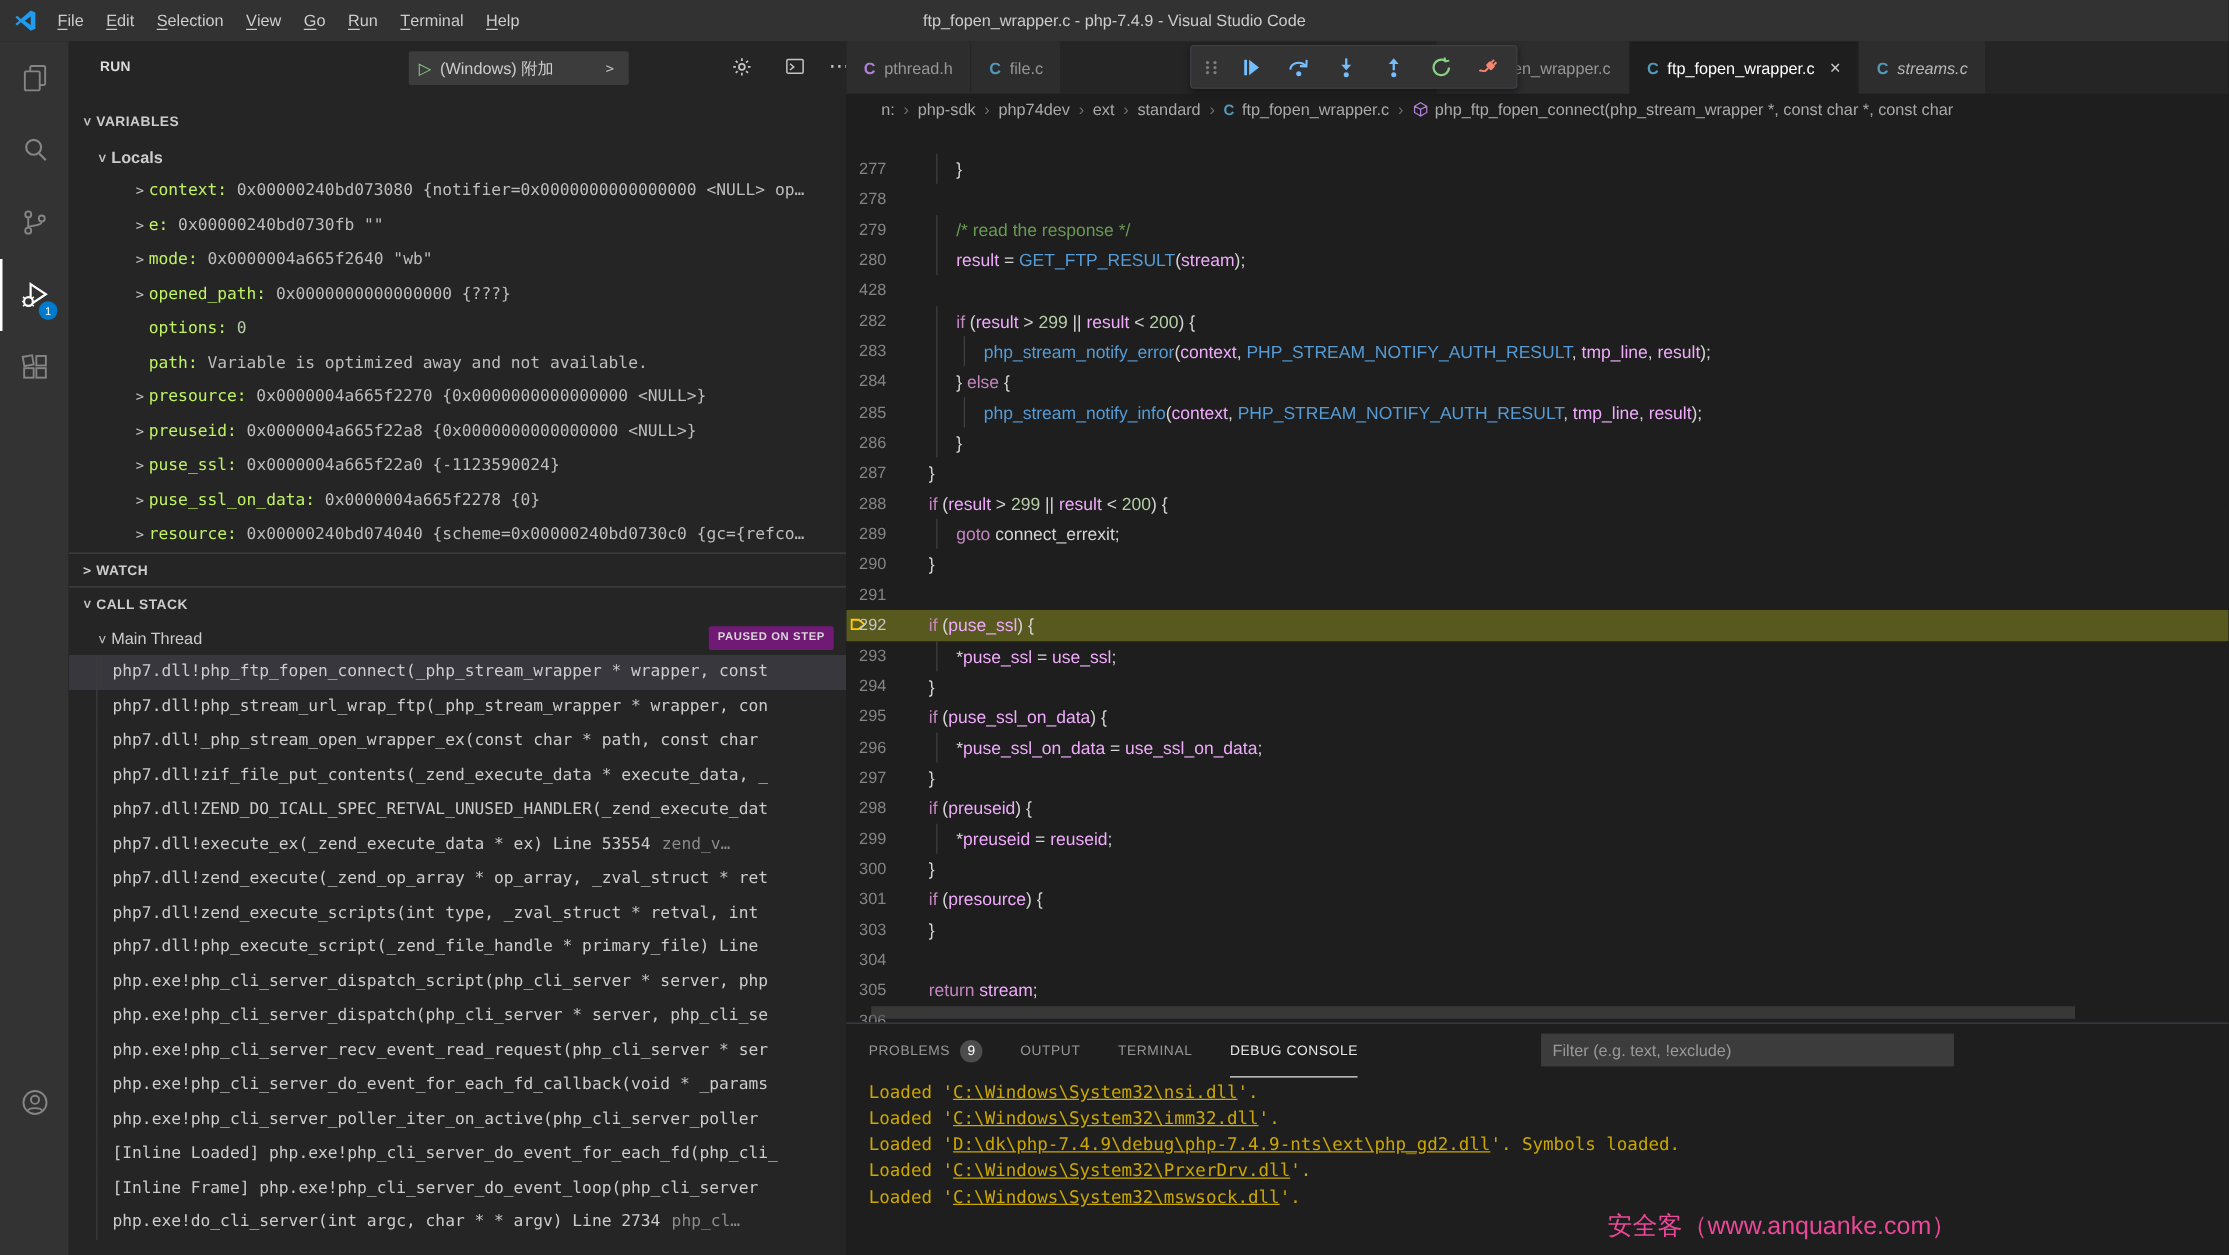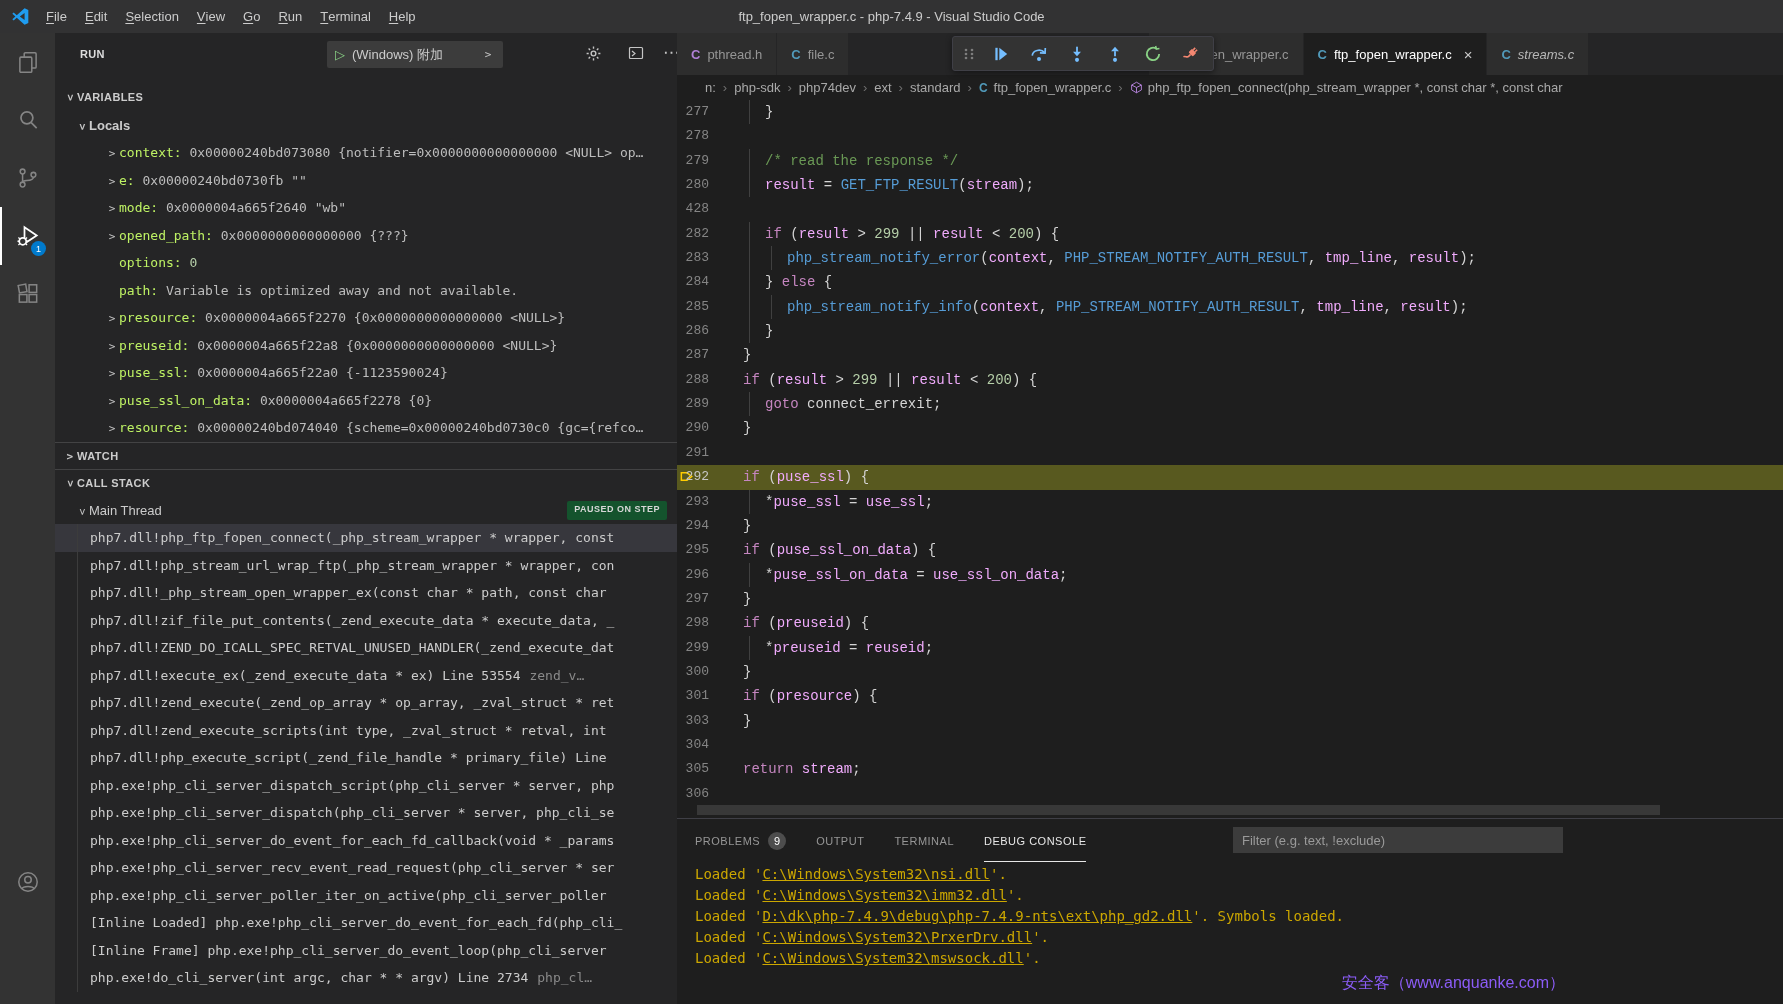--- a/index.html
+++ b/index.html
@@ -38,21 +38,21 @@
   .sidebar-rows { position:absolute; top:42px; left:0; right:0; bottom:0; padding-top:9px; overflow:hidden; }
   .row { height:27.5px; line-height:27.5px; white-space:nowrap; position:relative; font-size:13px; font-family:"DejaVu Sans Mono",monospace; color:#cccccc; }
   .sec-header { font-family:"Liberation Sans",sans-serif; font-size:11px; font-weight:bold; color:#cccccc; letter-spacing:.4px; padding-left:8px; }
   .sec-border { border-top:1px solid rgba(204,204,204,0.18); }
   .locals-row { padding-left:20px; font-family:"Liberation Sans",sans-serif; font-weight:bold; font-size:13px; }
   .var-row { padding-left:50px; }
   .vname { color:#bef264; }
   .vval { color:#bdbdbd; }
   .vval.num { color:#b5cea8; }
   .thread-row { padding-left:20px; font-family:"Liberation Sans",sans-serif; font-size:13px; }
-  .paused-badge { position:absolute; right:10px; top:4px; height:19px; background:#14532d; color:#d7d7d7; font-size:9px; font-family:"Liberation Sans",sans-serif; font-weight:bold; letter-spacing:.5px; padding:0 7px; display:flex; align-items:center; border-radius:2px; }
+  .paused-badge { position:absolute; right:10px; top:4px; height:19px; background:#701a75; color:#d7d7d7; font-size:9px; font-family:"Liberation Sans",sans-serif; font-weight:bold; letter-spacing:.5px; padding:0 7px; display:flex; align-items:center; border-radius:2px; }
   .frame-row { padding-left:35px; background-image:linear-gradient(#3c3c3c,#3c3c3c); background-repeat:no-repeat; background-position:22px 0; background-size:1px 100%; }
   .frame-row.selected { background-color:#37373d; }
   .frame-suffix { color:#8a8a8a; margin-left:9px; }
 
   
   .editor-col { flex:1; min-width:0; display:flex; flex-direction:column; position:relative; background:#1e1e1e; }
   .tabbar { height:42px; background:#252526; display:flex; position:relative; flex:none; }
   .tab { height:42px; background:#2d2d2d; color:#969696; font-size:13px; display:flex; align-items:center; padding:0 14px; border-right:1px solid #252526; white-space:nowrap; overflow:hidden; flex:none; }
   .tab.active { background:#1e1e1e; color:#ffffff; }
   .tab.preview .tab-label { font-style:italic; color:#b8b8b8; }
@@ -62,21 +62,21 @@
 
   .debug-toolbar { position:absolute; left:275px; top:3px; height:35px; background:#333333; border:1px solid #3f3f46; border-radius:3px; display:flex; align-items:center; padding:0 6px; gap:5px; z-index:10; box-shadow:0 2px 6px rgba(0,0,0,.45); }
   .dt-btn { width:33px; height:30px; display:flex; align-items:center; justify-content:center; }
   .dt-grip { width:20px; height:30px; display:flex; align-items:center; justify-content:center; color:#7d7d7d; cursor:grab; }
 
   .breadcrumbs { height:25px; display:flex; align-items:center; font-size:13px; color:#a9a9a9; padding-left:28px; white-space:nowrap; overflow:hidden; flex:none; background:#1e1e1e; }
   .bc-sep { margin:0 7px; color:#6e6e6e; }
   .bc-c { color:#519aba; font-weight:bold; font-size:12px; margin-right:6px; }
   .bc-sym { margin-right:5px; display:flex; }
 
-  .code-area { flex:1; position:relative; overflow:hidden; font-family:Liberation Mono, monospace; font-size:14px; }
+  .code-area { flex:1; position:relative; overflow:hidden; font-family:Liberation Sans, sans-serif; font-size:14px;margin-top:23px; }
   .code-line { height:24.35px; line-height:24.35px; position:relative; white-space:pre; }
   .code-line.current { background:#58591f; }
   .code-line .ln { position:absolute; left:0; width:32px; text-align:right; color:#858585; font-size:13px; }
   .code-line.current .ln { color:#c6c6c6; }
   .dbg-arrow { position:absolute; left:2px; top:4px; display:flex; }
   .guide { position:absolute; top:0; bottom:0; width:1px; background:#404040; }
   .ctext { position:absolute; top:0; }
   .tk-p { color:#d4d4d4; } .tk-k { color:#c586c0; } .tk-v { color:#f0abfc; }
   .tk-f { color:#569cd6;text-align:right; } .tk-C { color:#569cd6; } .tk-n { color:#b5cea8; } .tk-c { color:#6a9955; }
   .hscrollbar { position:absolute; bottom:3px; left:20px; width:963px; height:10px; background:#4f4f4f; opacity:.55; }
@@ -85,21 +85,21 @@
   .panel { height:186px; flex:none; border-top:1px solid #3f3f46; position:relative; background:#1e1e1e; }
   .panel-tabs { height:43px; display:flex; align-items:center; padding-left:18px; gap:30px; position:relative; }
   .ptab { font-size:11px; letter-spacing:.5px; color:#969696; display:flex; align-items:center; gap:8px; height:43px; }
   .ptab.active { color:#e7e7e7; box-shadow:inset 0 -1px 0 #e7e7e7; }
   .ptab-badge { background:#4d4d4d; color:#ffffff; border-radius:50%; min-width:18px; height:18px; font-size:11px; display:flex; align-items:center; justify-content:center; letter-spacing:0; }
   .panel-filter { position:absolute; right:220px; top:8px; width:330px; height:26px; background:#3c3c3c; border:1px solid #3c3c3c; color:#cccccc; font-size:13px; padding:0 8px; outline:none; font-family:"Liberation Sans",sans-serif; }
   .panel-filter::placeholder { color:#9a9a9a; }
   .console { padding-left:18px; padding-top:2px; font-family:"DejaVu Sans Mono",monospace; }
   .cline { height:21px; line-height:21px; font-size:14px; color:#cca700; white-space:nowrap; }
   .clink { text-decoration:underline; }
-  .watermark { position:absolute; right:218px; bottom:10px; color:#8b5cf6; font-size:16px; }
+  .watermark { position:absolute; right:218px; bottom:10px; color:#ec4899; font-size:20px; }
 </style>
 </head>
 <body>
 
 <div class="titlebar">
   <span class="logo">
     <svg width="17" height="17" viewBox="0 0 100 100">
         <path fill="#1f9cf0" fill-rule="evenodd" d="M74 2 L96 12 V88 L74 98 L28 58 L10 73 L2 66 L20 50 L2 34 L10 27 L28 42 Z M74 30 L46 50 L74 70 Z"></path>
       </svg>
   </span>
@@ -211,22 +211,22 @@
         <div class="row frame-row"><span>php7.dll!php_stream_url_wrap_ftp(_php_stream_wrapper * wrapper, con</span></div>
         <div class="row frame-row"><span>php7.dll!_php_stream_open_wrapper_ex(const char * path, const char</span></div>
         <div class="row frame-row"><span>php7.dll!zif_file_put_contents(_zend_execute_data * execute_data, _</span></div>
         <div class="row frame-row"><span>php7.dll!ZEND_DO_ICALL_SPEC_RETVAL_UNUSED_HANDLER(_zend_execute_dat</span></div>
         <div class="row frame-row"><span>php7.dll!execute_ex(_zend_execute_data * ex) Line 53554</span><span class="frame-suffix">zend_v…</span></div>
         <div class="row frame-row"><span>php7.dll!zend_execute(_zend_op_array * op_array, _zval_struct * ret</span></div>
         <div class="row frame-row"><span>php7.dll!zend_execute_scripts(int type, _zval_struct * retval, int</span></div>
         <div class="row frame-row"><span>php7.dll!php_execute_script(_zend_file_handle * primary_file) Line</span></div>
         <div class="row frame-row"><span>php.exe!php_cli_server_dispatch_script(php_cli_server * server, php</span></div>
         <div class="row frame-row"><span>php.exe!php_cli_server_dispatch(php_cli_server * server, php_cli_se</span></div>
+        <div class="row frame-row"><span>php.exe!php_cli_server_recv_event_read_request(php_cli_server * ser</span></div>
         <div class="row frame-row"><span>php.exe!php_cli_server_do_event_for_each_fd_callback(void * _params</span></div>
-        <div class="row frame-row"><span>php.exe!php_cli_server_recv_event_read_request(php_cli_server * ser</span></div>
         <div class="row frame-row"><span>php.exe!php_cli_server_poller_iter_on_active(php_cli_server_poller</span></div>
         <div class="row frame-row"><span>[Inline Loaded] php.exe!php_cli_server_do_event_for_each_fd(php_cli_</span></div>
         <div class="row frame-row"><span>[Inline Frame] php.exe!php_cli_server_do_event_loop(php_cli_server</span></div>
         <div class="row frame-row"><span>php.exe!do_cli_server(int argc, char * * argv) Line 2734</span><span class="frame-suffix">php_cl…</span></div>
       </div>
   </div>
 
   <div class="editor-col">
     <div class="tabbar">
         <div class="tab">

